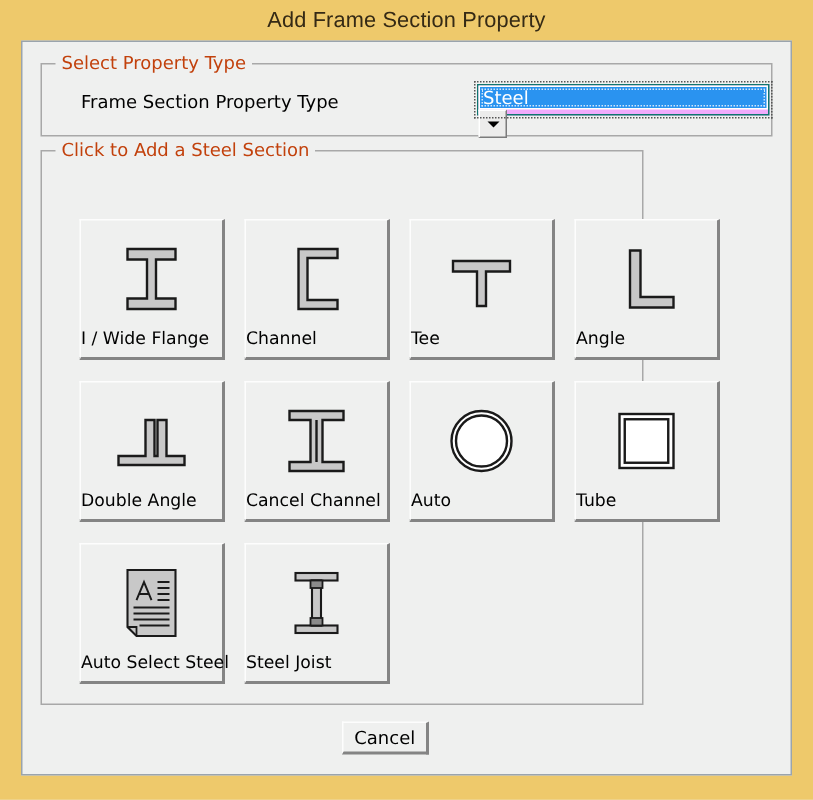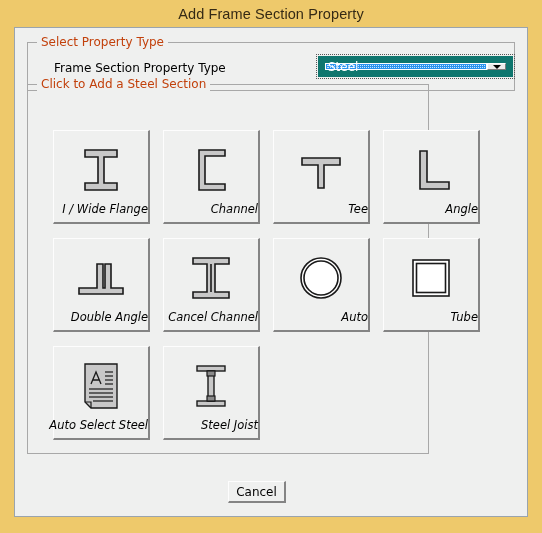--- a/index.html
+++ b/index.html
@@ -70,48 +70,49 @@
   }
 
   #gb-property-type {
     left: 12px;
     top: 14px;
     width: 488px;
     height: 49px;
   }
   #gb-steel-section {
     left: 12px;
-    top: 56px;
+    top: 72px;
     width: 402px;
     height: 370px;
   }
 
   
   #label-frame-type {
     position: absolute;
     left: 26px;
     top: 18px;
     font-size: 12px;
     color: #000;
     white-space: nowrap;
   }
 
   #combo-frame-type {
     position: absolute;
     left: 290px;
     top: 13px;
     width: 195px;
     height: 21px;
-    border: 7px solid #0f766e;
+    border: 1px solid #0f766e;
     background: #f0abfc;
     box-sizing: border-box;
     display: flex;
     align-items: stretch;
     outline: 1px dotted #555;
     outline-offset: 1px;
+    flex-direction: column;
   }
   #combo-value-wrap {
     flex: 1 1 auto;
     background: #ffffff;
     display: flex;
     align-items: center;
     padding: 1px;
     box-sizing: border-box;
     min-width: 0;
   }
@@ -164,25 +165,24 @@
     width: 97px;
     height: 94px;
     background: #eff0ef;
     border-top: 1px solid #fdfdfd;
     border-left: 1px solid #fdfdfd;
     border-right: 2px solid #848484;
     border-bottom: 2px solid #848484;
     box-sizing: border-box;
     display: flex;
     flex-direction: column;
-    align-items: flex-end;
+    align-items: flex-start;
     justify-content: flex-start;
     padding-top: 6px;
     cursor: default;
-    font-style: italic;
   }
   .section-btn .glyph {
     flex: 1 1 auto;
     display: flex;
     align-items: center;
     justify-content: center;
     width: 100%;
   }
   .section-btn .btn-label {
     font-size: 11.5px;

